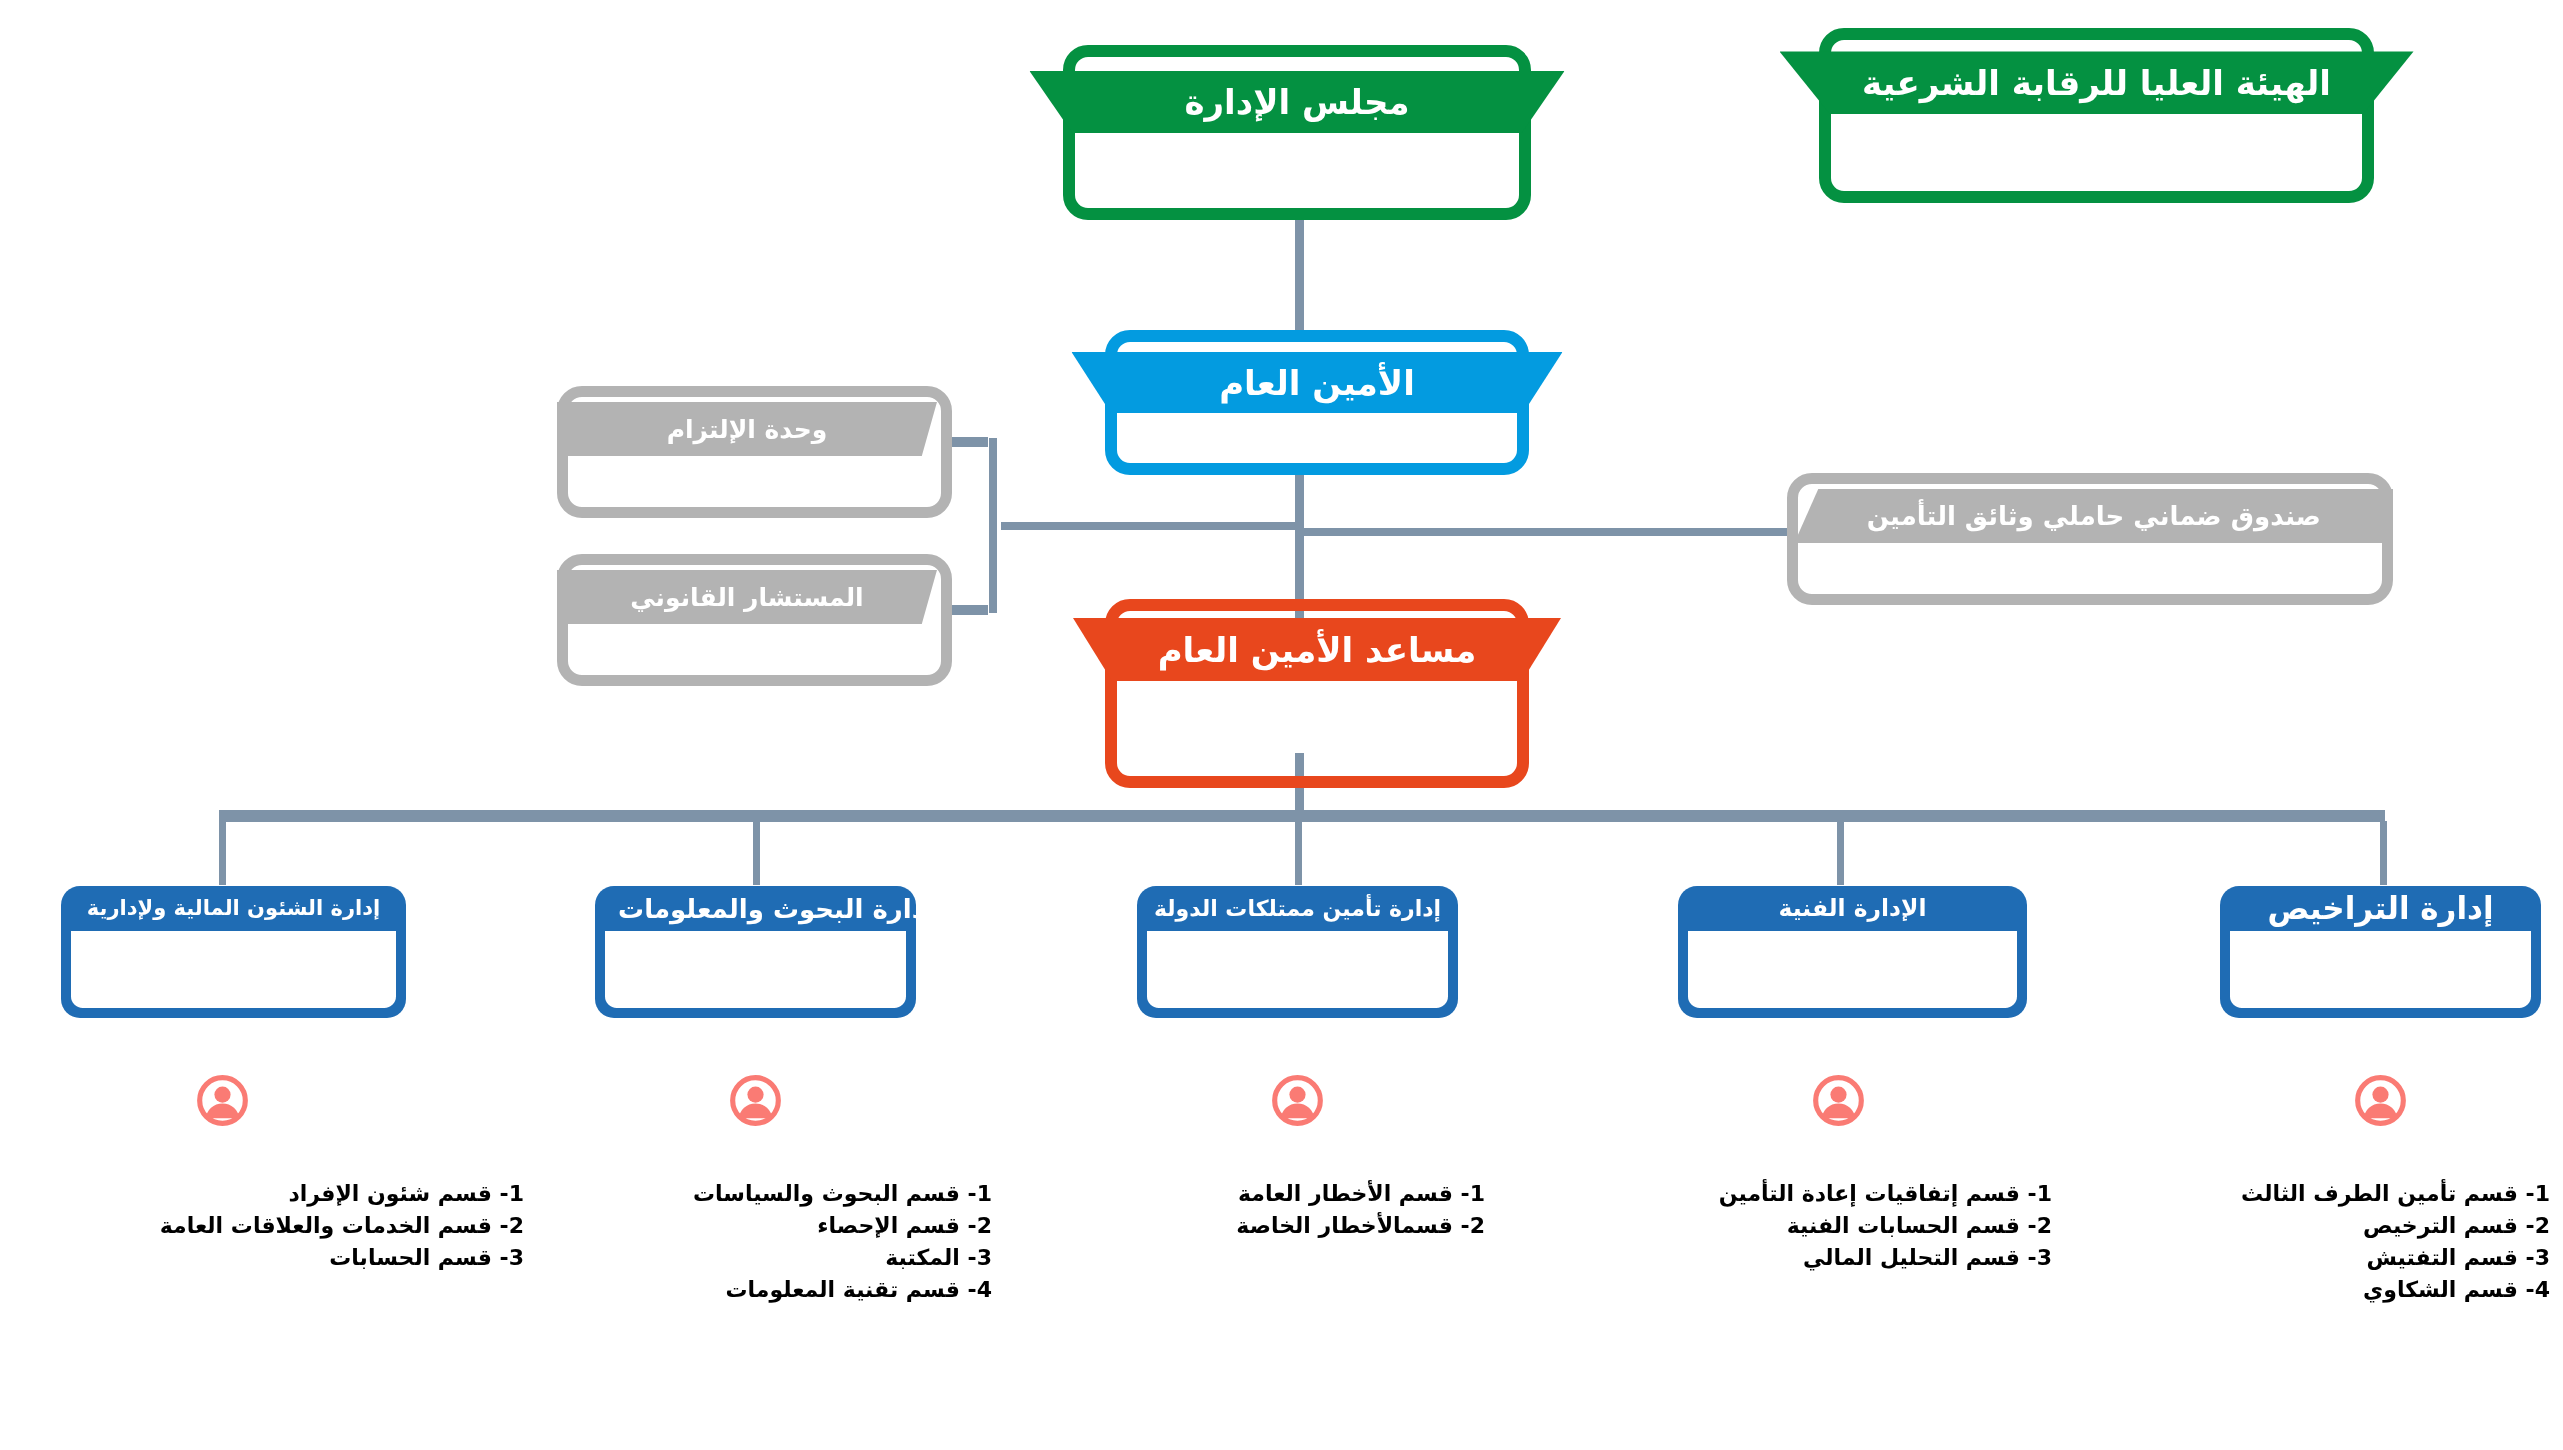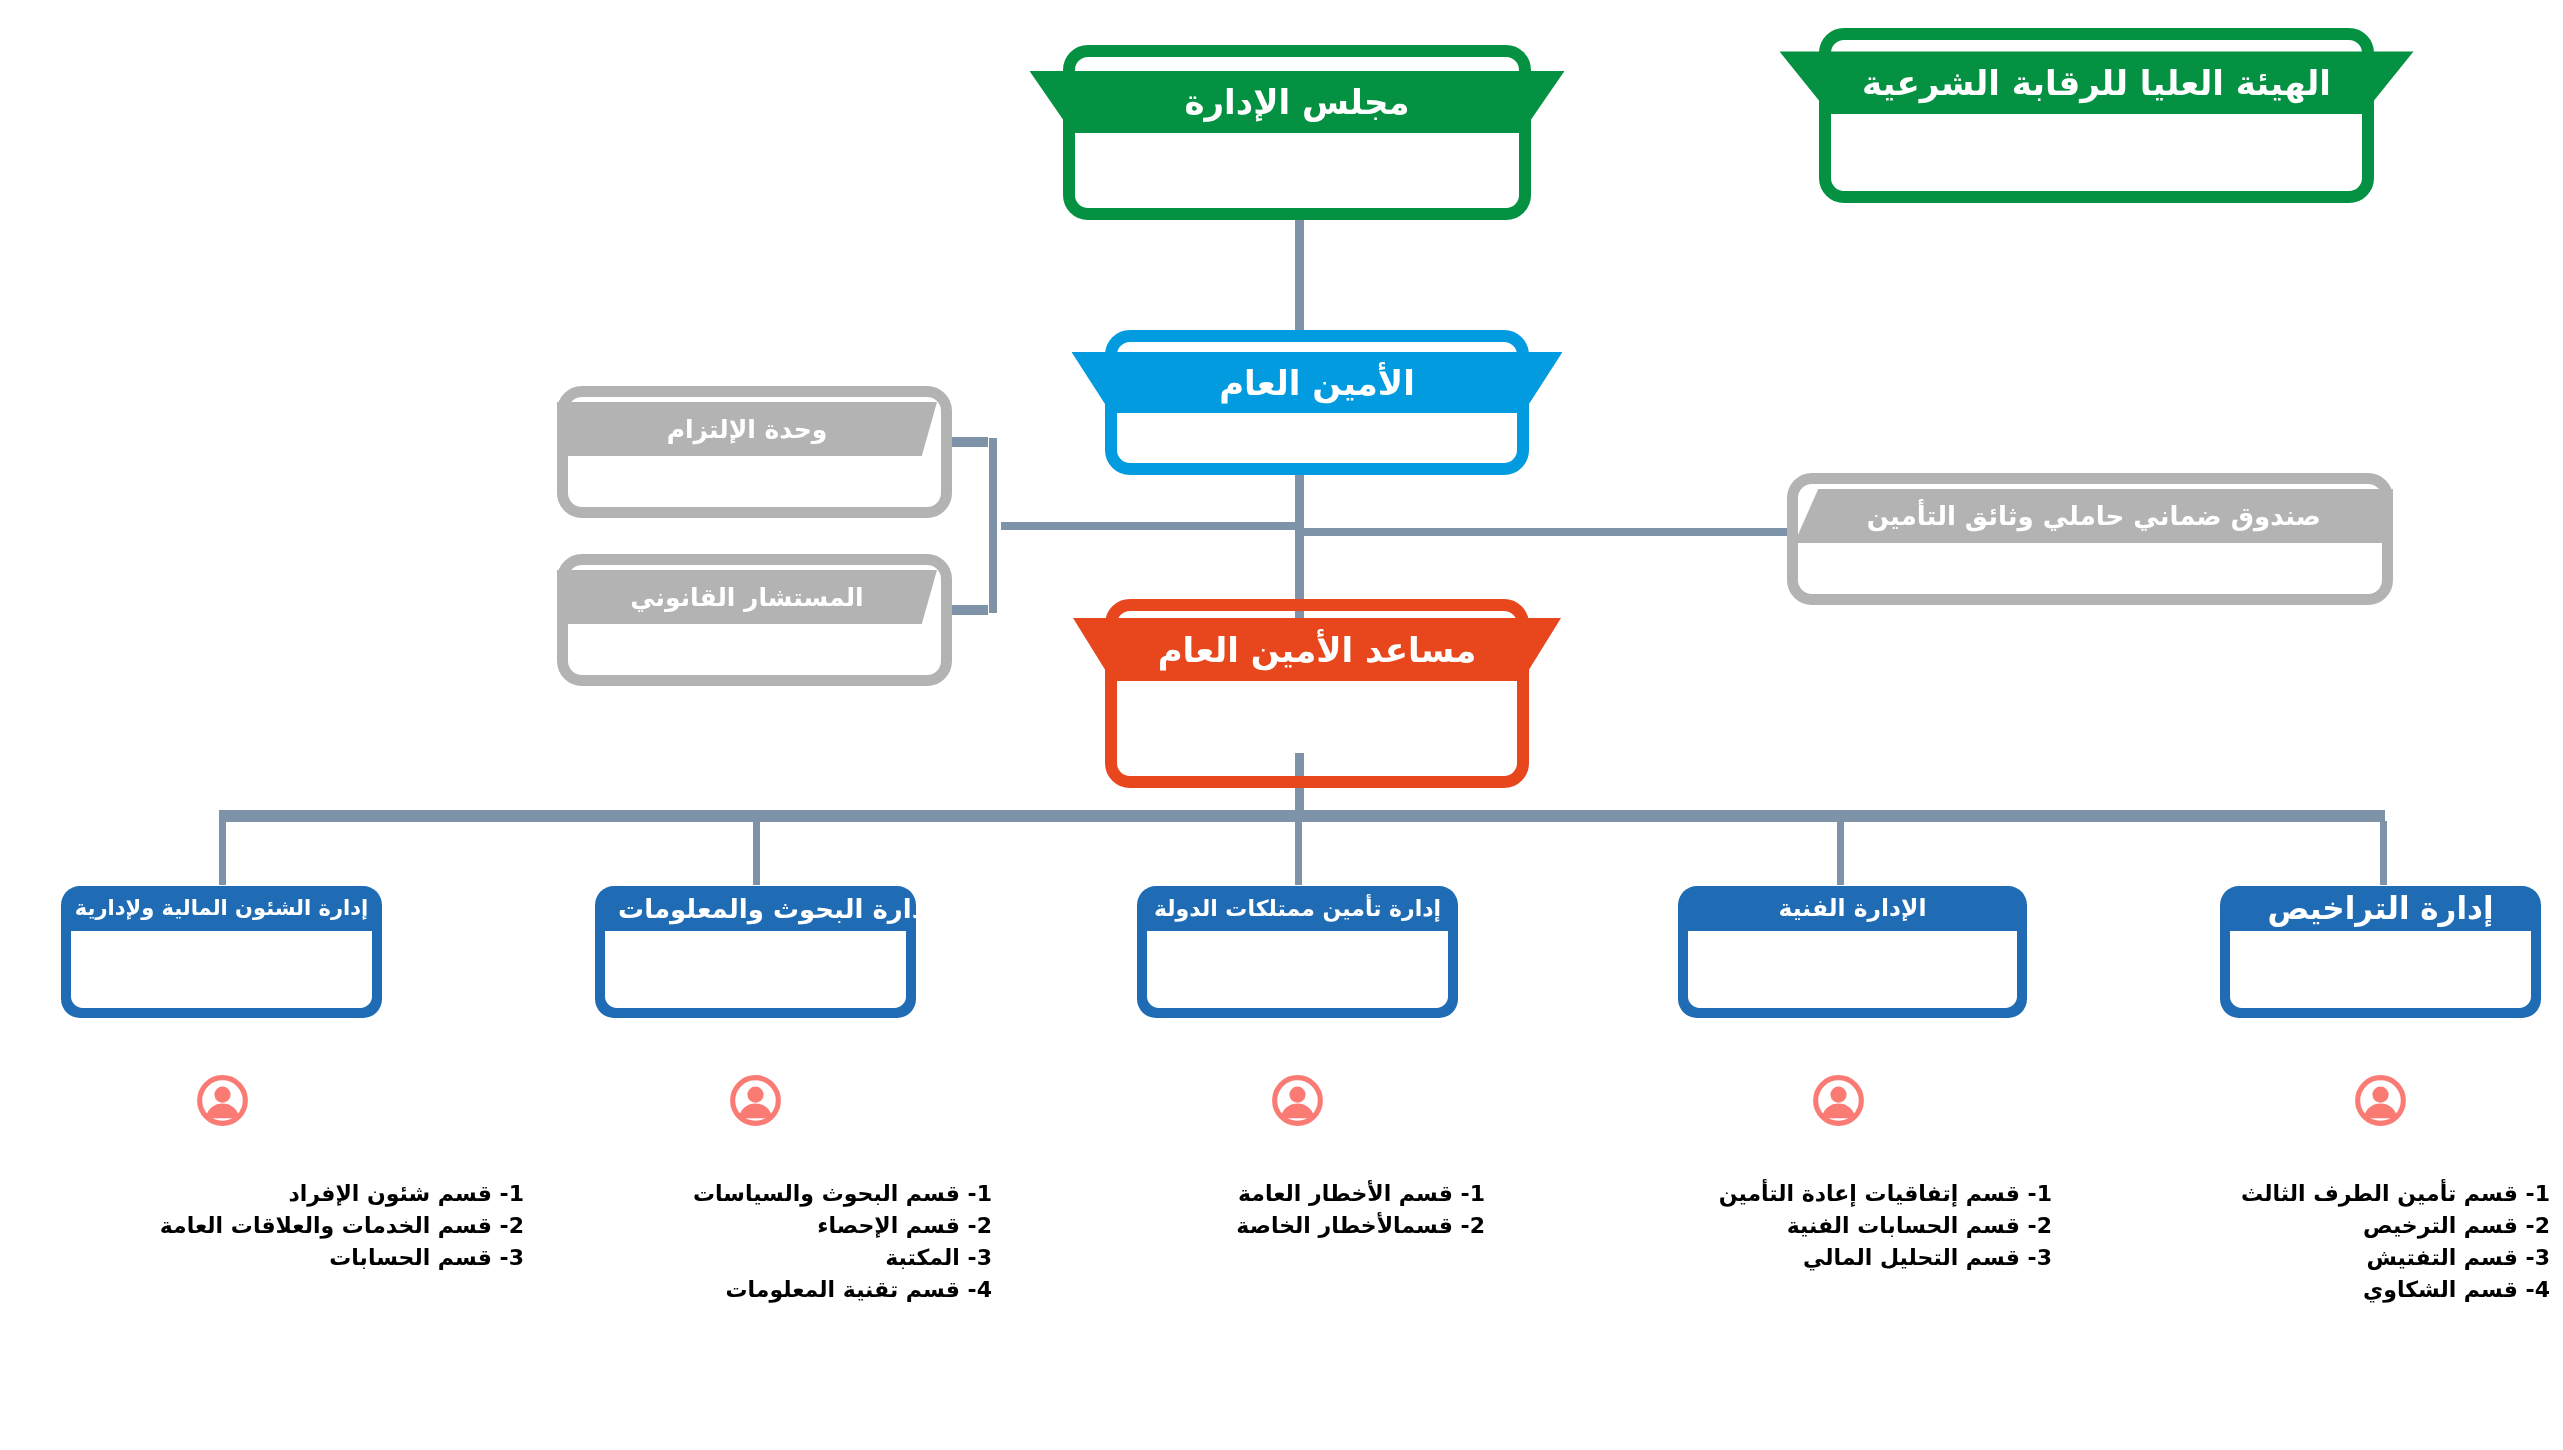--- a/index.html
+++ b/index.html
@@ -202,21 +202,21 @@
   <div class="dept" style="left:1137px; top:886px; width:321px; height:132px; background:#1F6CB4;">
     <div class="dept-title" style="font-size:22px;">إدارة تأمين ممتلكات الدولة</div>
     <div class="dept-slot"></div>
   </div>
 
   <div class="dept" style="left:595px; top:886px; width:321px; height:132px; background:#1F6CB4;">
     <div class="dept-title" style="font-size:26px;padding-left:41px;">إدارة البحوث والمعلومات</div>
     <div class="dept-slot"></div>
   </div>
 
-  <div class="dept" style="left:61px; top:886px; width:321px; height:132px; background:#1F6CB4;">
+  <div class="dept" style="left:61px; top:886px; width:321px; height:132px; background:#1F6CB4;padding-left:24px;">
     <div class="dept-title" style="font-size:21px;">إدارة الشئون المالية ولإدارية</div>
     <div class="dept-slot"></div>
   </div>
 
   <div class="person" style="left:2354px; top:1074px;">
     <svg viewBox="0 0 72 72" width="53" height="53" aria-hidden="true">
       <circle cx="36" cy="36" r="31" fill="none" stroke="#FA7B74" stroke-width="7"></circle>
       <circle cx="36" cy="28" r="11" fill="#FA7B74"></circle>
       <path d="M14 60 a22 20 0 0 1 44 0 z" fill="#FA7B74"></path>
     </svg>

